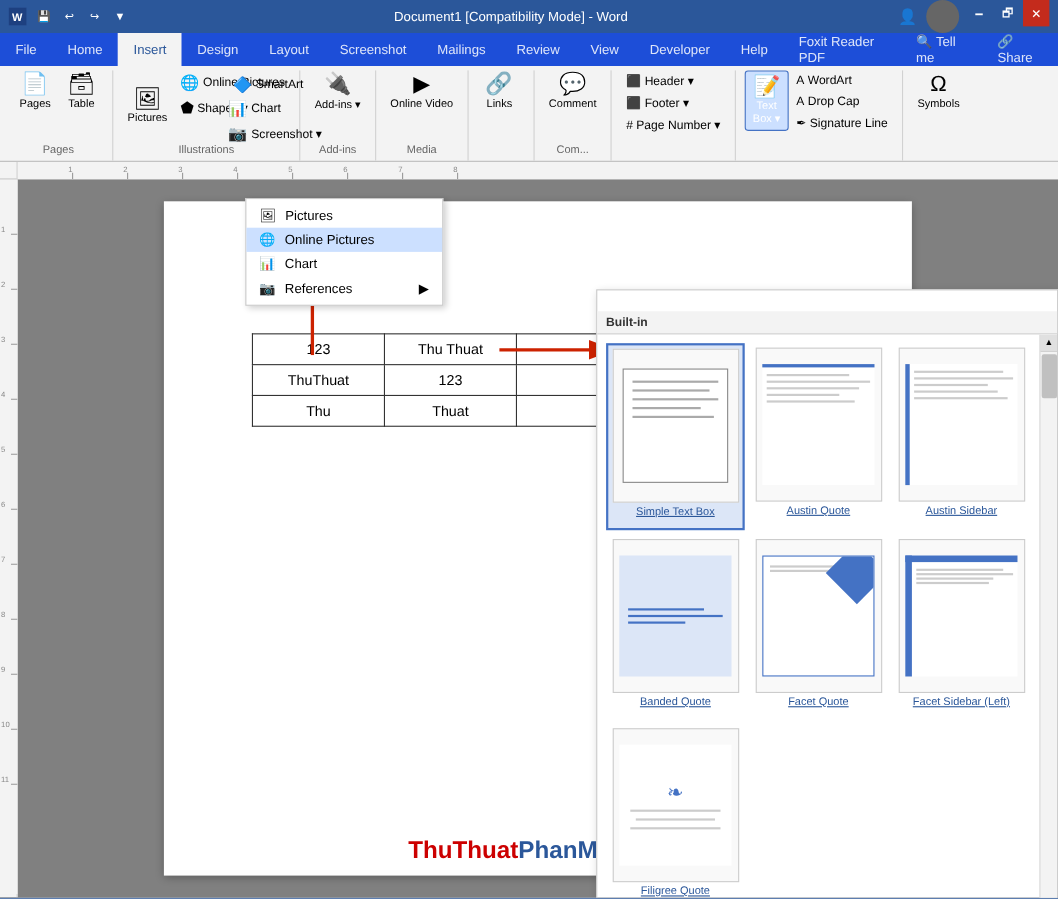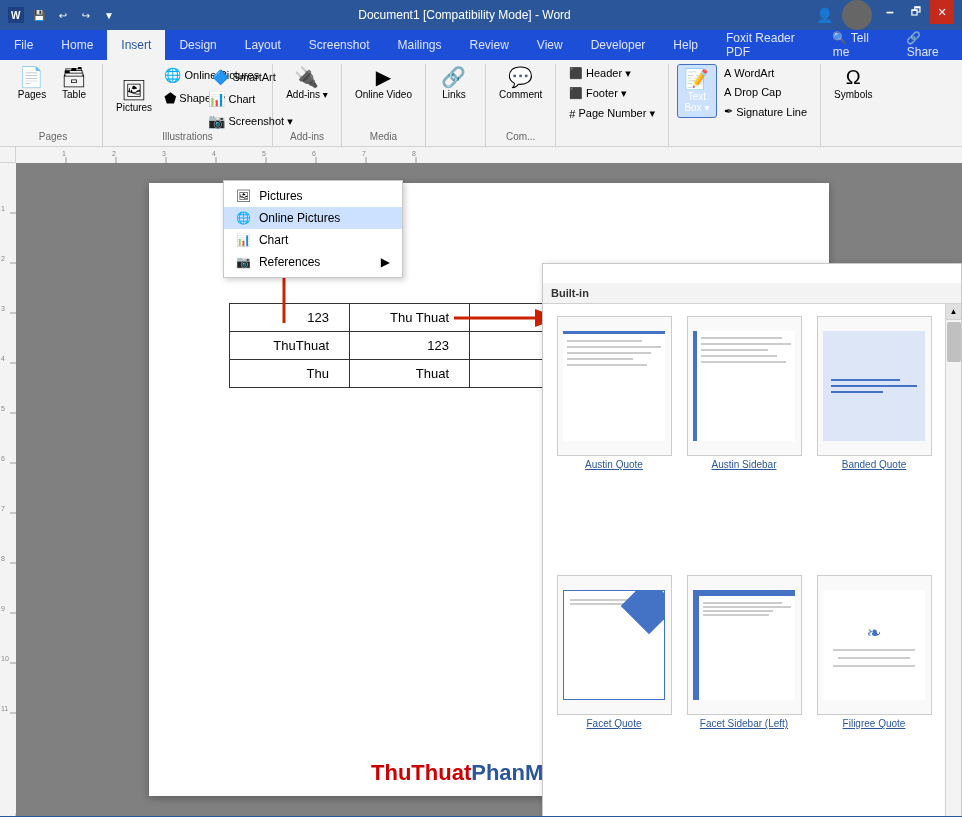--- a/index.html
+++ b/index.html
@@ -54,21 +54,21 @@
     .ruler-corner { width: 16px; height: 16px; background: #f3f3f3; border-right: 1px solid #d1d1d1; border-bottom: 1px solid #d1d1d1; flex-shrink: 0; }
 
     .doc-body { display: flex; flex: 1; overflow: hidden; }
     .ruler-v-container { width: 16px; background: #f3f3f3; border-right: 1px solid #d1d1d1; flex-shrink: 0; }
 
     .page-area { flex: 1; overflow: auto; display: flex; justify-content: center; padding: 20px; }
     .page { background: white; width: 680px; min-height: 600px; box-shadow: 0 2px 8px rgba(0,0,0,0.3); padding: 40px 60px; position: relative; }
 
     
     .doc-table { border-collapse: collapse; margin-top: 80px; margin-left: 20px; }
-    .doc-table td { border: 1px solid #333; padding: 6px 20px; font-size: 13px; min-width: 120px; text-align: right; }
+    .doc-table td { border: 1px solid #333; padding: 6px 20px; font-size: 13px; min-width: 120px; text-align: center; }
 
     
     .dropdown-panel {
       position: absolute;
       top: 116px;
       right: 0;
       width: 420px;
       background: white;
       border: 1px solid #c8c8c8;
       box-shadow: 2px 2px 8px rgba(0,0,0,0.2);
@@ -485,20 +485,34 @@
       </div>
     </div>
 
     <div class="dropdown-panel">
       <div class="dropdown-header">
         <span>Built-in</span>
       </div>
       <div class="dropdown-scrollable">
         <div class="dropdown-grid">
 
+          <div class="textbox-item selected">
+            <div class="textbox-preview">
+              <div style="width:85%;height:75%;border:1px solid #888;background:white;padding:4px;">
+                <div class="small-lines">
+                  <div class="small-line" style="height:2px;background:#aaa;width:100%;margin:2px 0;"></div>
+                  <div class="small-line" style="height:2px;background:#aaa;width:90%;margin:2px 0;"></div>
+                  <div class="small-line" style="height:2px;background:#aaa;width:100%;margin:2px 0;"></div>
+                  <div class="small-line" style="height:2px;background:#aaa;width:80%;margin:2px 0;"></div>
+                  <div class="small-line" style="height:2px;background:#aaa;width:95%;margin:2px 0;"></div>
+                </div>
+              </div>
+            </div>
+            <div class="textbox-label">Simple Text Box</div>
+          </div>
 
           <div class="textbox-item">
             <div class="textbox-preview">
               <div style="width:90%;height:80%;background:white;border-top:3px solid #4472c4;padding:4px;display:flex;flex-direction:column;justify-content:flex-start;">
                 <div style="height:2px;background:#ccc;margin:2px 0;width:80%;"></div>
                 <div style="height:2px;background:#ccc;margin:2px 0;width:100%;"></div>
                 <div style="height:2px;background:#ccc;margin:2px 0;width:90%;"></div>
                 <div style="height:2px;background:#ccc;margin:2px 0;width:70%;"></div>
                 <div style="height:2px;background:#ccc;margin:2px 0;width:85%;"></div>
               </div>

